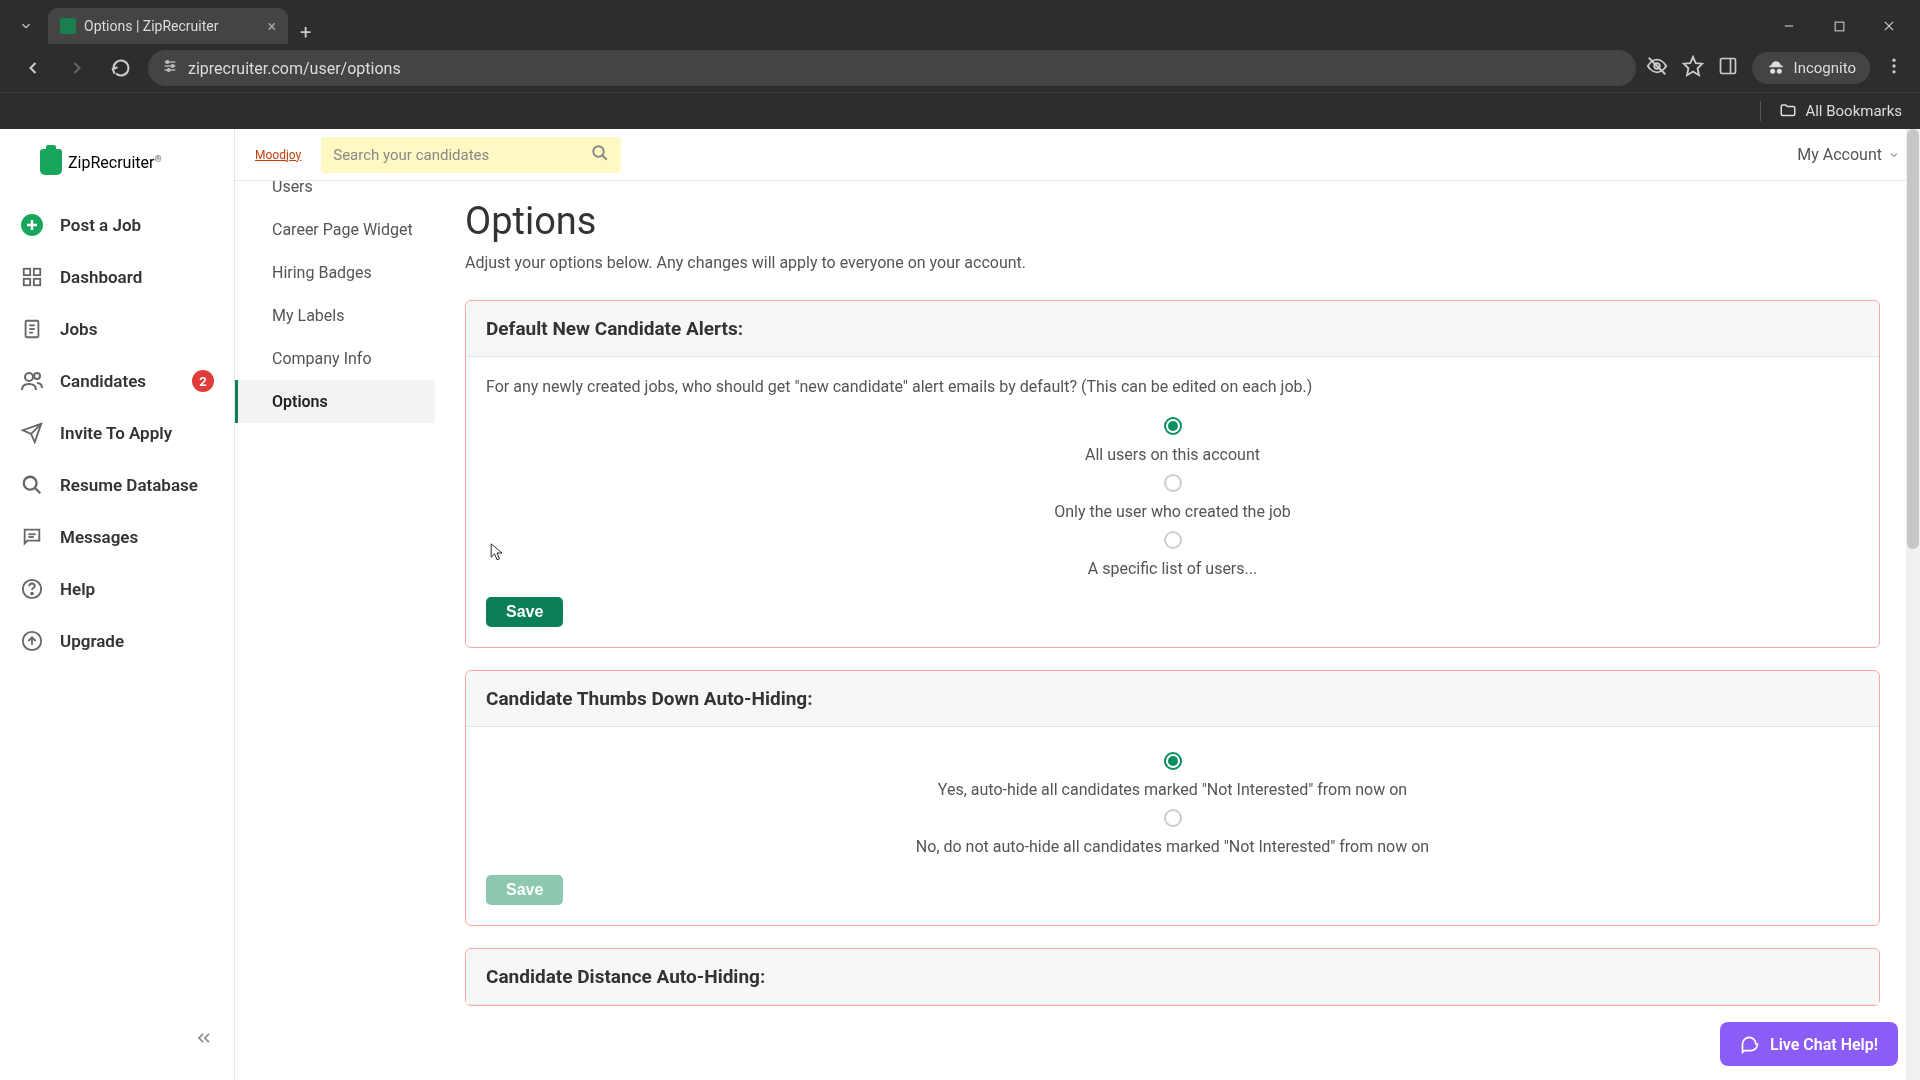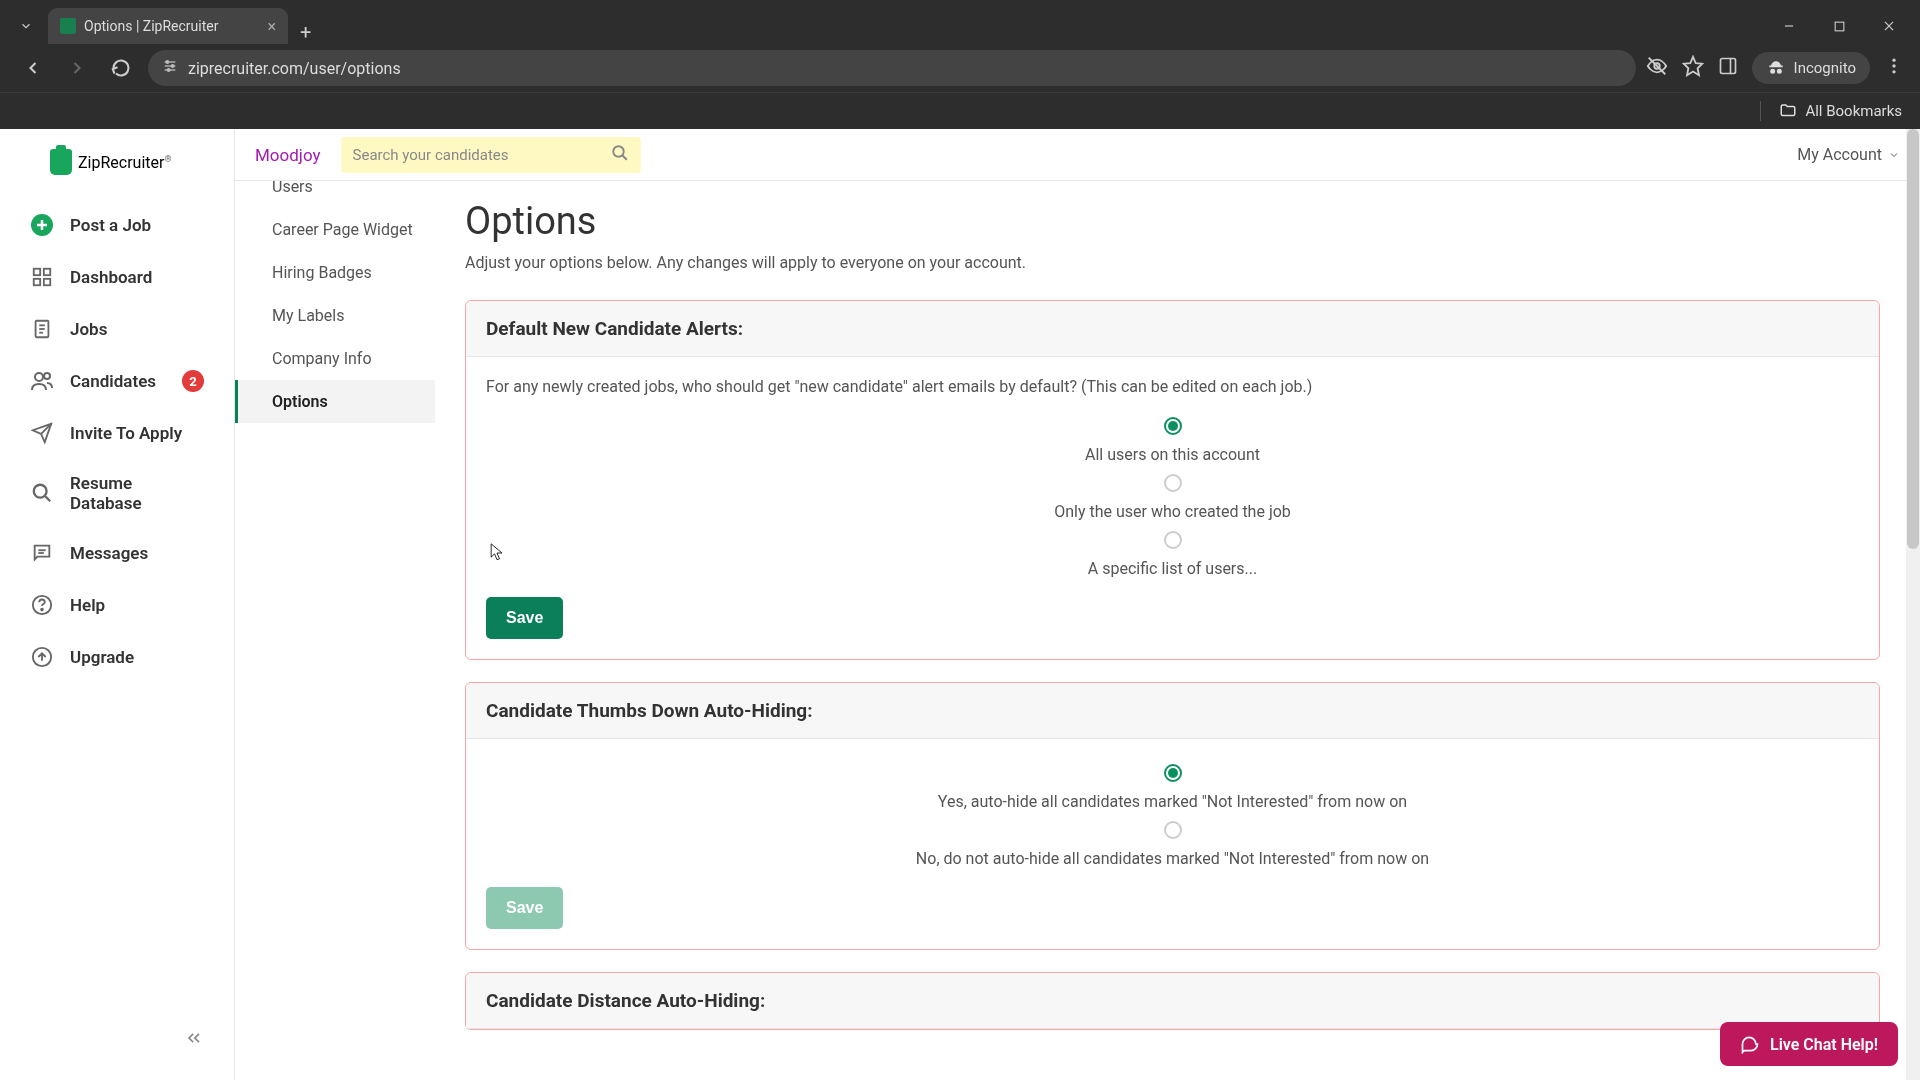--- a/index.html
+++ b/index.html
@@ -22,35 +22,35 @@
 .url-box { flex: 1; background: #444; border-radius: 20px; height: 36px; display: flex; align-items: center; padding: 0 14px; gap: 10px; }
 .url-icon { color: #bbb; }
 .url-text { color: #ddd; font-size: 16px; }
 .right-icons { display: flex; align-items: center; gap: 14px; color: #ccc; }
 .incognito-badge { display: flex; align-items: center; gap: 8px; background: #444; border-radius: 18px; padding: 6px 14px; color: #ddd; font-size: 15px; }
 
 .bm-bar { height: 37px; display: flex; align-items: center; justify-content: flex-end; padding: 0 18px; color: #ddd; font-size: 15px; gap: 8px; border-top: 1px solid #3a3a3a; }
 
 
 .app { display: flex; height: calc(1080px - 129px); position: relative; }
-.left-nav { width: 235px; border-right: 1px solid #e6e6e6; padding: 14px 10px; display: flex; flex-direction: column; }
+.left-nav { width: 235px; border-right: 1px solid #e6e6e6; padding: 14px 0; display: flex; flex-direction: column; }
 .logo { display: flex; align-items: center; gap: 6px; padding: 6px 20px 24px 40px; }
 .logo-icon { width: 22px; height: 26px; background: #18a65c; border-radius: 3px 3px 5px 5px; position: relative; }
 .logo-icon::before { content: ""; position: absolute; width: 10px; height: 4px; background: #18a65c; top: -4px; left: 6px; border-radius: 2px 2px 0 0; }
 .logo-sup { font-size: 9px; color: #666; vertical-align: super; }
 
 .nav-item { display: flex; align-items: center; gap: 16px; padding: 14px 20px; color: #333; font-size: 17px; font-weight: 600; cursor: pointer; }
 .nav-icon { width: 24px; height: 24px; display: flex; align-items: center; justify-content: center; color: #666; flex-shrink: 0; }
 .nav-item .badge { background: #e23b3b; color: #fff; border-radius: 50%; width: 22px; height: 22px; display: flex; align-items: center; justify-content: center; font-size: 13px; font-weight: 700; margin-left: auto; }
 .collapse-btn { margin-top: auto; padding: 14px 20px; display: flex; justify-content: flex-end; }
 .collapse-icon { color: #888; cursor: pointer; }
 
 .content-wrap { flex: 1; display: flex; background: #fff; position: relative; }
 .top-header { position: absolute; top: 0; left: 0; right: 0; height: 52px; border-bottom: 1px solid #e6e6e6; display: flex; align-items: center; padding: 0 20px; gap: 20px; }
-.workspace-name { font-size: 17px; color: #a21caf; }
+.workspace-name { font-size: 12px; color: #c2410c; text-decoration: underline; }
 .search-box { flex: 0 0 300px; background: #fef9c3; border-radius: 4px; height: 36px; display: flex; align-items: center; padding: 0 12px; gap: 10px; }
 .search-input-fake { color: #888; font-size: 15px; flex: 1; }
 .search-icon-right { color: #888; font-size: 18px; }
 .header-right { margin-left: auto; display: flex; align-items: center; gap: 6px; color: #555; font-size: 16px; cursor: pointer; }
 
 .sub-nav { width: 200px; padding: 36px 0 0 0; }
 .sub-item { padding: 12px 22px 12px 34px; color: #555; font-size: 16px; cursor: pointer; border-left: 3px solid transparent; }
 .sub-item.active { background: #f3f3f3; color: #222; font-weight: 600; border-left: 3px solid #0a7f5a; }
 
 .main { flex: 1; padding: 70px 40px 0 30px; overflow-y: auto; }
@@ -59,24 +59,24 @@
 
 .panel { border: 1px solid #fca5a5; border-radius: 6px; margin-bottom: 22px; }
 .panel-header { background: #f7f7f7; padding: 16px 20px; border-bottom: 1px solid #e6e6e6; font-size: 19px; font-weight: 700; color: #333; border-radius: 6px 6px 0 0; }
 .panel-body { padding: 20px; }
 .panel-text { color: #555; font-size: 16px; margin-bottom: 16px; }
 .radio-row { display: flex; align-items: center; gap: 10px; padding: 5px 0; flex-direction: column; }
 .radio { width: 18px; height: 18px; border: 2px solid #ccc; border-radius: 50%; display: flex; align-items: center; justify-content: center; flex-shrink: 0; }
 .radio.checked { border-color: #0a8f5f; }
 .radio.checked::after { content: ""; width: 10px; height: 10px; background: #0a8f5f; border-radius: 50%; }
 .radio-label { color: #555; font-size: 16px; }
-.save-btn { background: #0a7f5a; color: #fff; border: none; border-radius: 5px; padding: 12px 20px; font-size: 16px; font-weight: 600; cursor: pointer; margin-top: 14px; }
+.save-btn { background: #0a7f5a; color: #fff; border: none; border-radius: 5px; padding: 6px 20px; font-size: 16px; font-weight: 600; cursor: pointer; margin-top: 14px; }
 .save-btn.disabled { background: #8dc9b0; cursor: default; }
 
-.chat-widget { position: fixed; bottom: 14px; right: 22px; background: #be185d; color: #fff; border-radius: 8px; padding: 12px 20px; font-size: 16px; font-weight: 600; display: flex; align-items: center; gap: 10px; cursor: pointer; }
+.chat-widget { position: fixed; bottom: 14px; right: 22px; background: #8b5cf6; color: #fff; border-radius: 8px; padding: 12px 20px; font-size: 16px; font-weight: 600; display: flex; align-items: center; gap: 10px; cursor: pointer; }
 
 .cursor-fake { position: absolute; left: 490px; top: 414px; width: 14px; height: 20px; pointer-events: none; z-index: 1000; }
 .cursor-fake svg { width: 100%; height: 100%; }
 
 .scrollbar { position: absolute; right: 0; top: 0; width: 14px; height: 100%; background: #f0f0f0; }
 .scrollbar-thumb { position: absolute; right: 1px; top: 0; width: 12px; height: 420px; background: #c7c7c7; border-radius: 6px; }
 </style>
 </head>
 <body>
 

